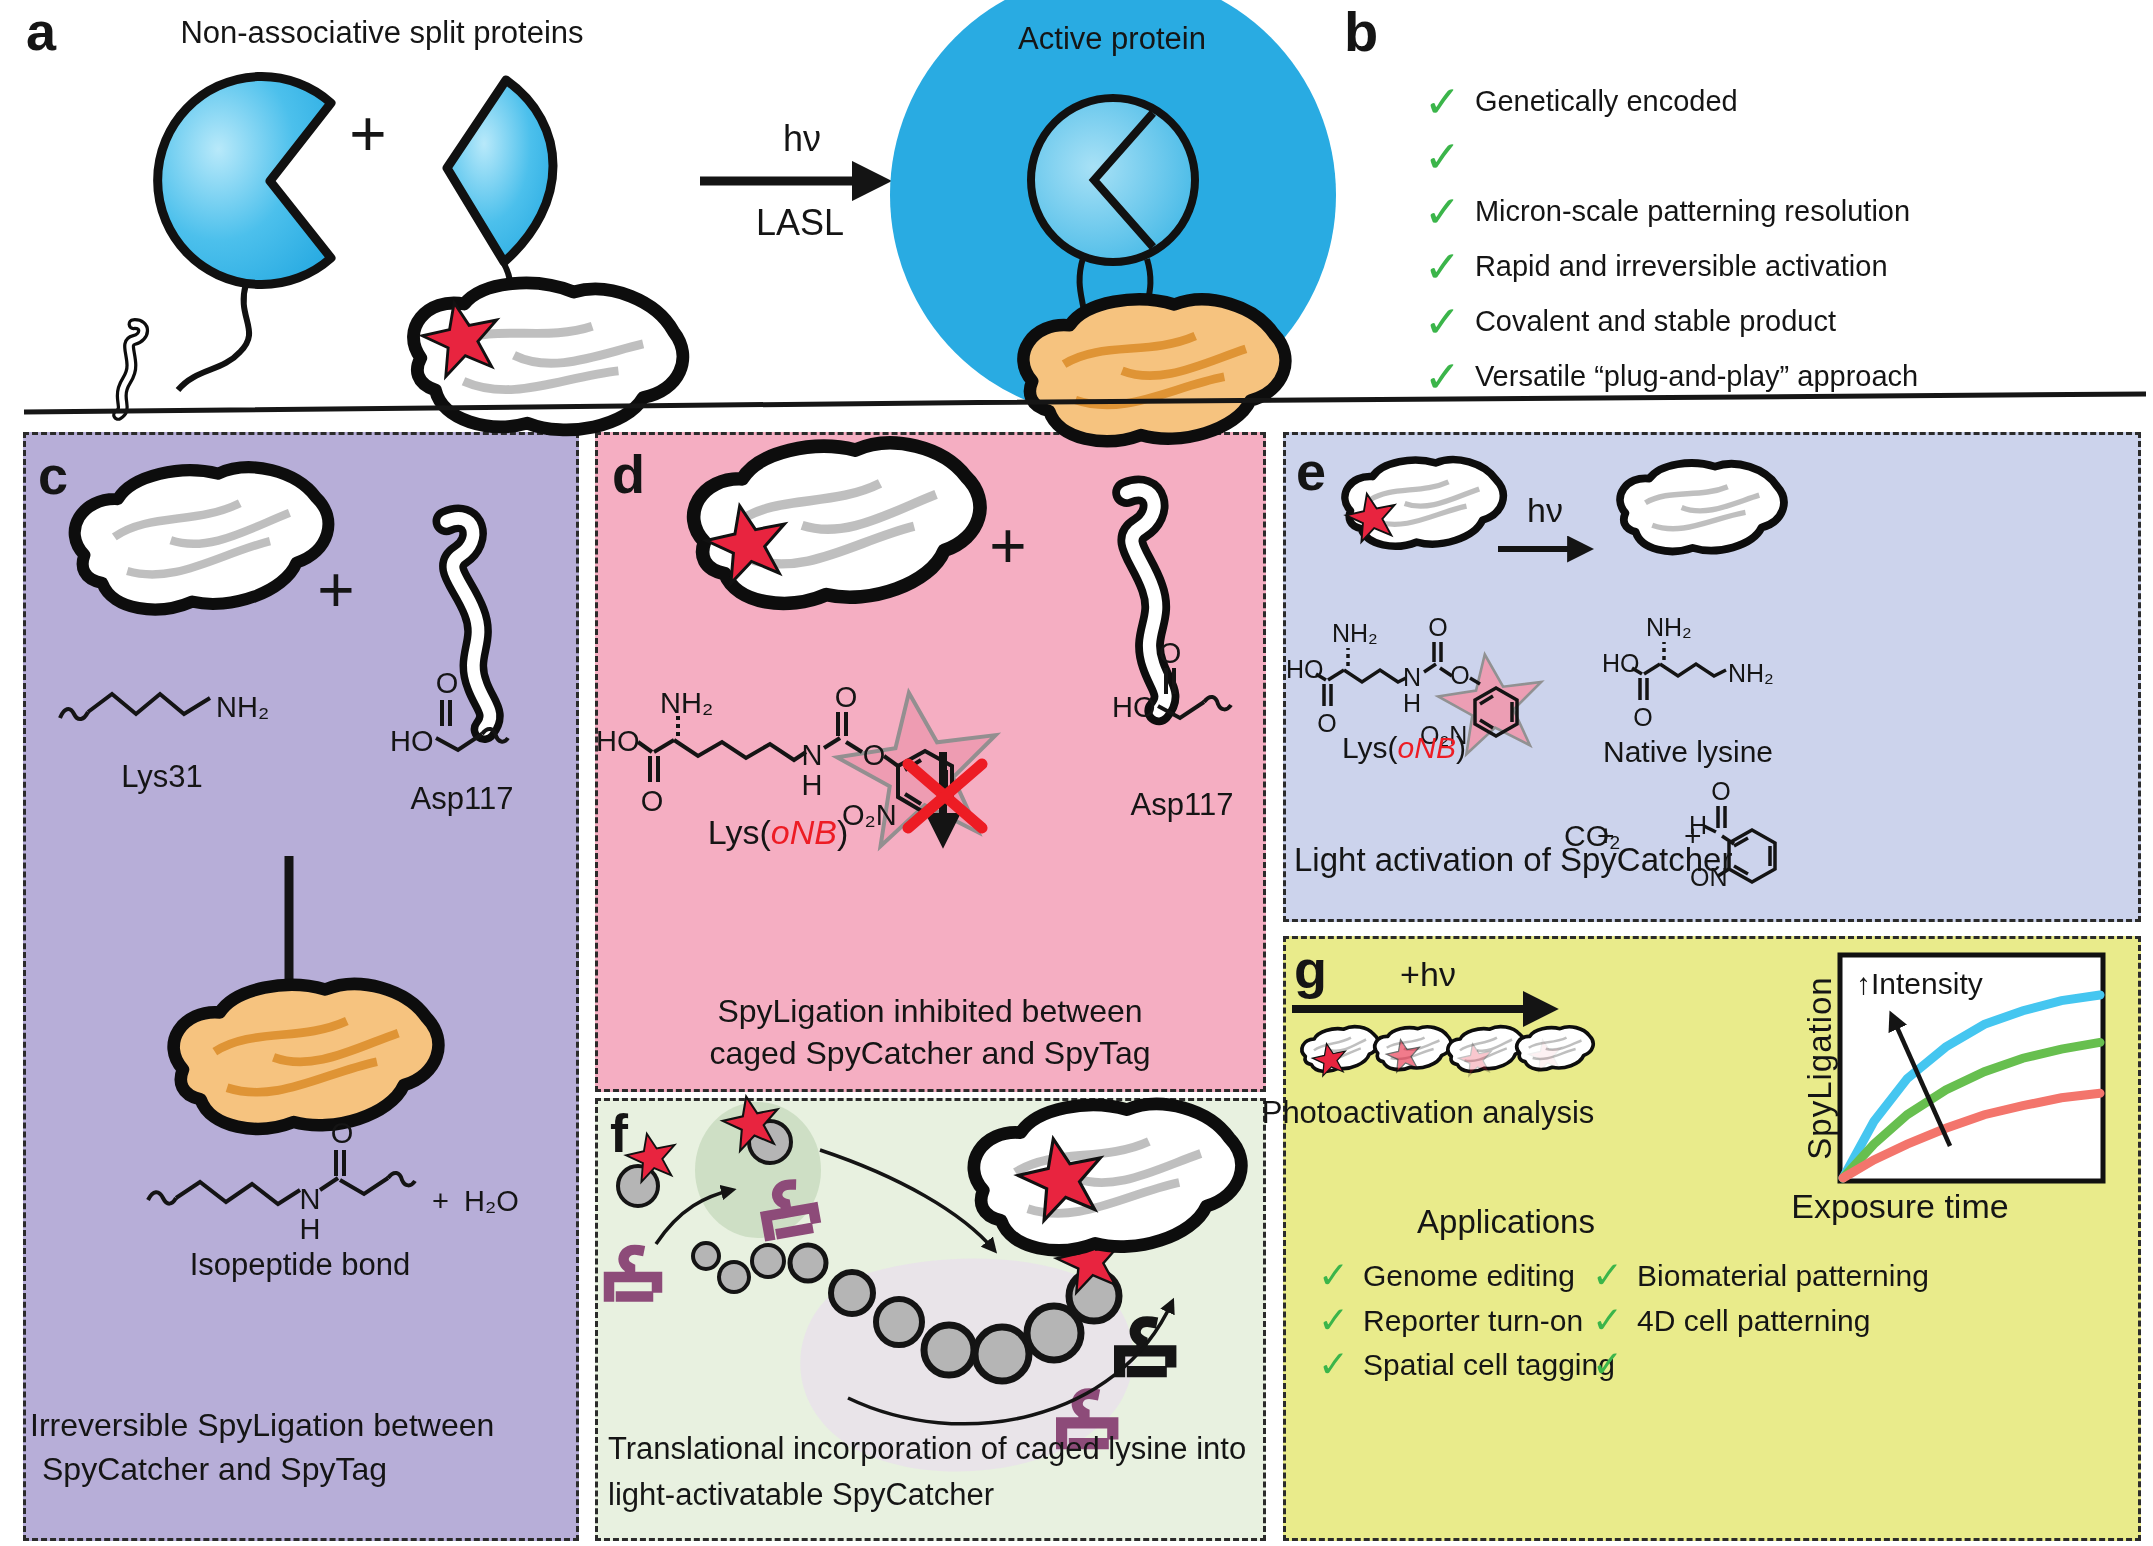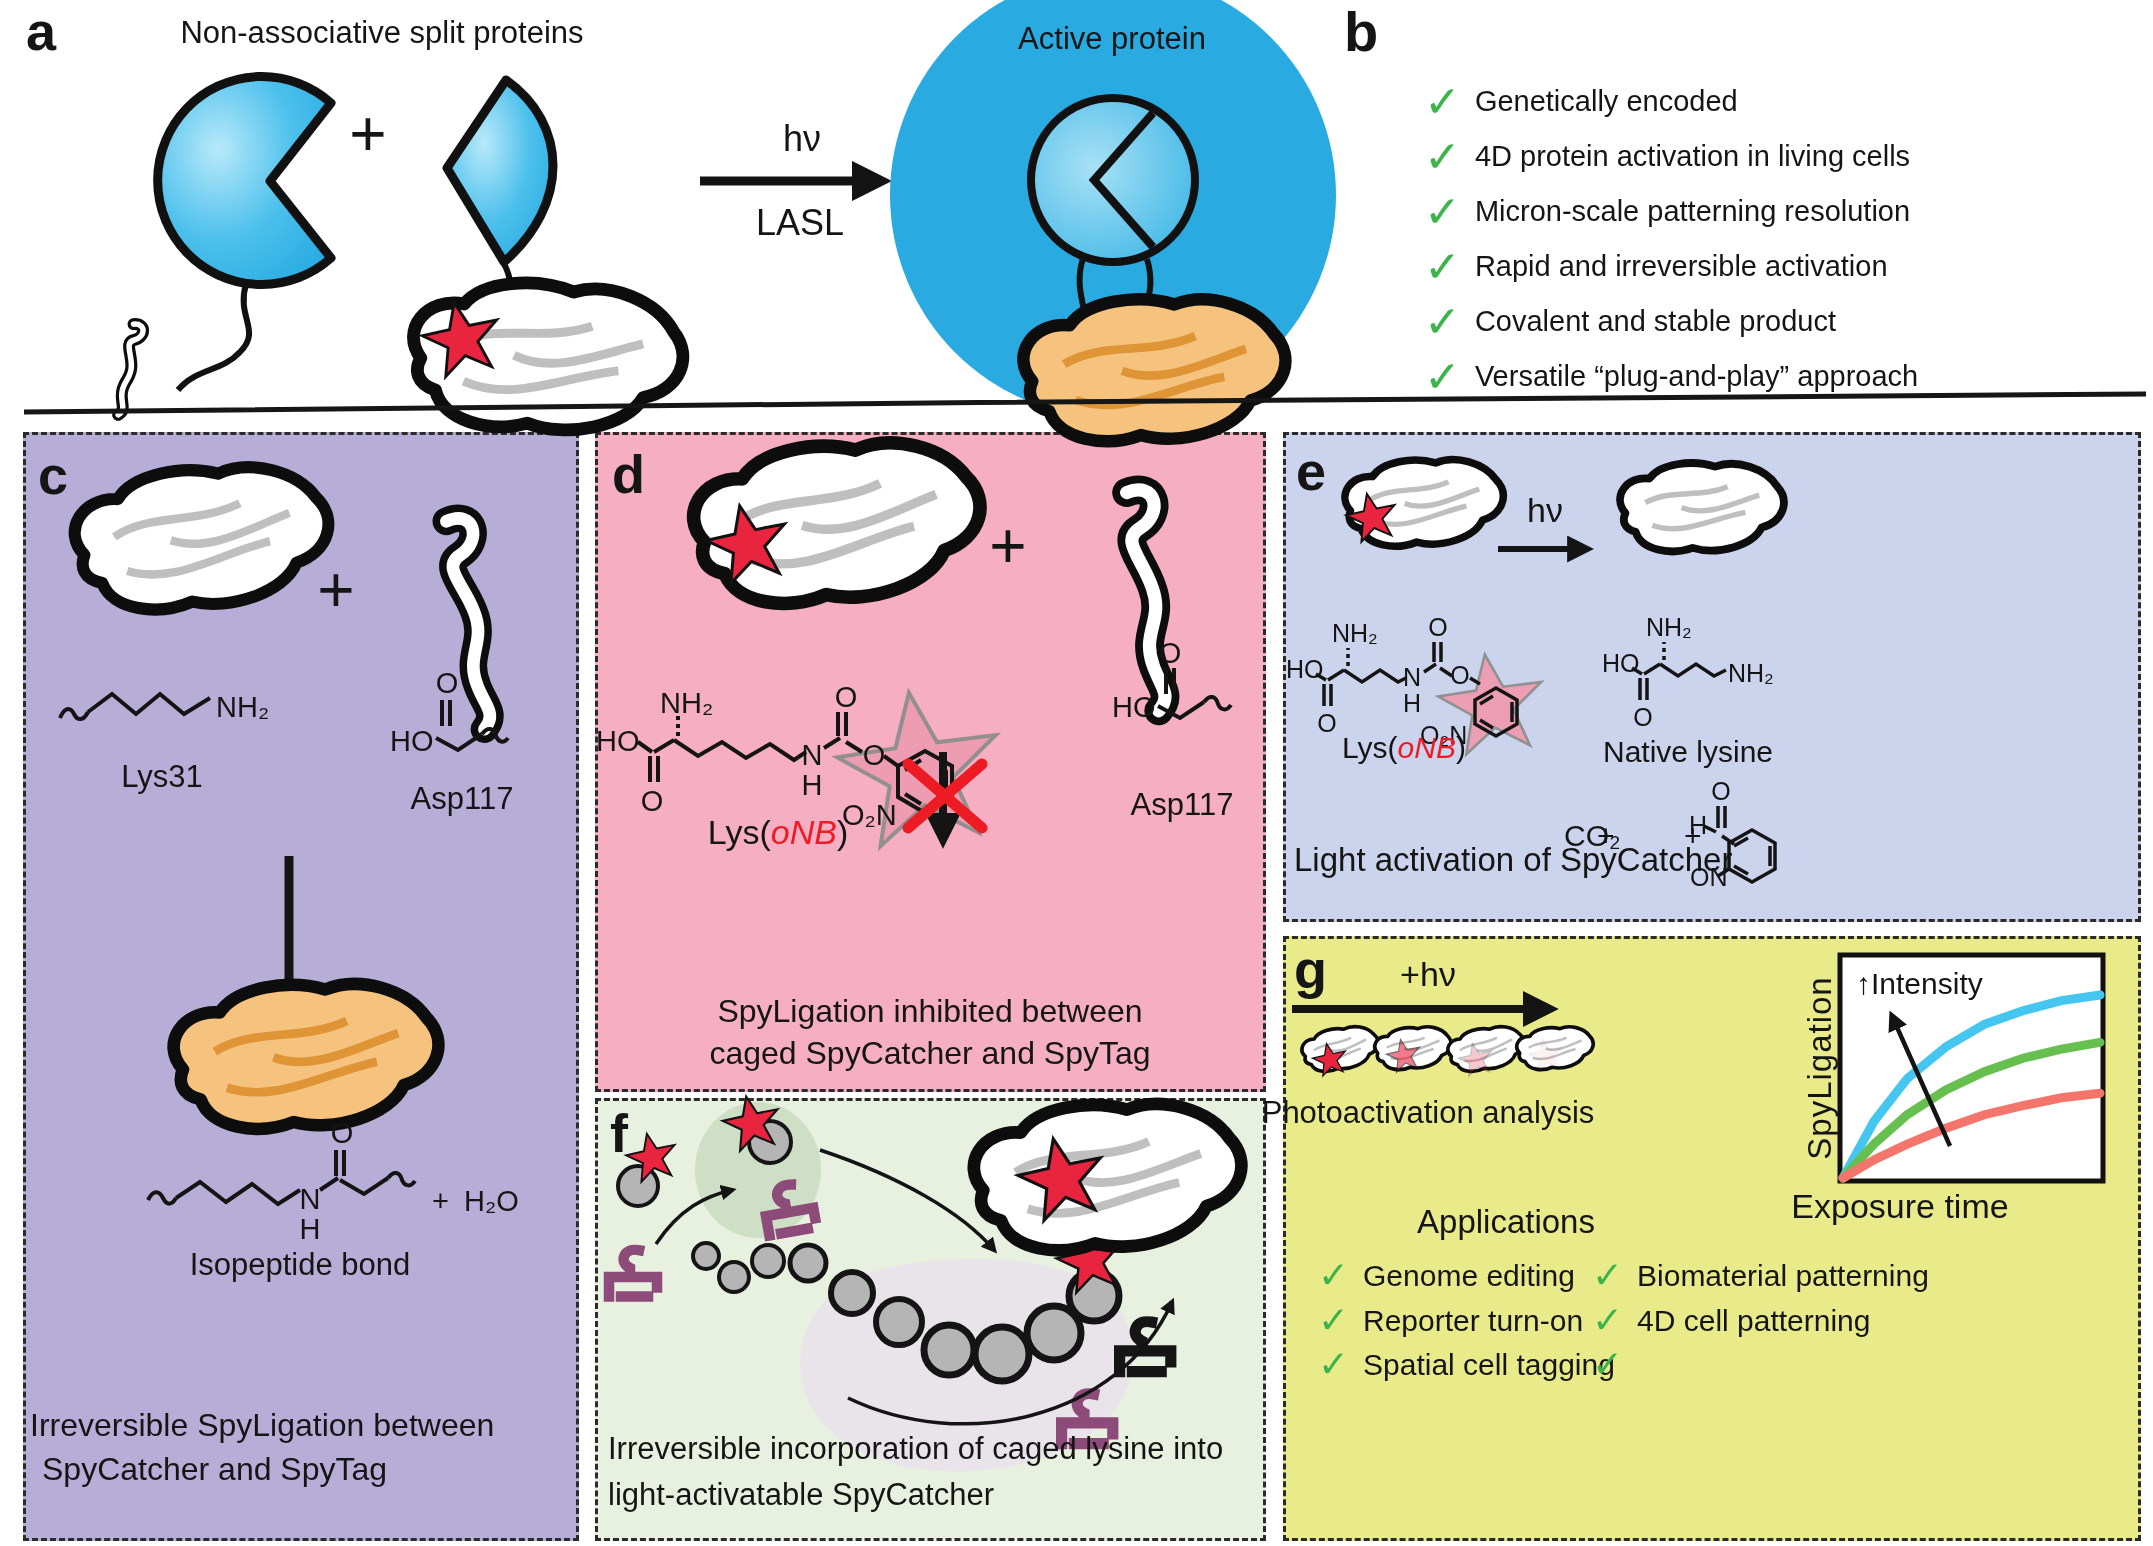--- a/index.html
+++ b/index.html
@@ -243,21 +243,20 @@
   <div class="t ctr" style="left:800px;top:204px;font-size:36px;">LASL</div>
   <div class="t ttl ctr" style="left:1112px;top:22px;">Active protein</div>
 
   <div class="t lbl" style="left:1344px;top:2px;font-size:56px;">b</div>
   <div class="t row" style="left:1424px;top:78px;">
       <span class="tick">✓</span>
       <span class="it">Genetically encoded</span>
     </div>
   <div class="t row" style="left:1424px;top:133px;">
       <span class="tick">✓</span>
-      <span class="it">4D protein activation in living cells</span>
     </div>
   <div class="t row" style="left:1424px;top:188px;">
       <span class="tick">✓</span>
       <span class="it">Micron-scale patterning resolution</span>
     </div>
   <div class="t row" style="left:1424px;top:243px;">
       <span class="tick">✓</span>
       <span class="it">Rapid and irreversible activation</span>
     </div>
   <div class="t row" style="left:1424px;top:298px;">
@@ -320,21 +319,21 @@
   <div class="t ctr" style="left:1688px;top:736px;font-size:30px;">Native lysine</div>
   <div class="t" style="left:1597px;top:820px;font-size:30px;">+</div>
   <div class="t" style="left:1564px;top:820px;font-size:30px;">CO₂</div>
   <div class="t" style="left:1684px;top:820px;font-size:30px;">+</div>
   <div class="t chemS ctr" style="left:1698px;top:812px;">H</div>
   <div class="t chemS ctr" style="left:1721px;top:778px;">O</div>
   <div class="t chemS" style="left:1690px;top:864px;">ON</div>
   <div class="t" style="left:1294px;top:842px;font-size:33px;">Light activation of SpyCatcher</div>
 
   <div class="t lbl" style="left:610px;top:1104px;">f</div>
-  <div class="t" style="left:608px;top:1432px;font-size:31px;">Irreversible incorporation of caged lysine into</div>
+  <div class="t" style="left:608px;top:1432px;font-size:31px;">Translational incorporation of caged lysine into</div>
   <div class="t" style="left:608px;top:1478px;font-size:31px;">light-activatable SpyCatcher</div>
 
   <div class="t lbl" style="left:1294px;top:940px;">g</div>
   <div class="t ctr" style="left:1428px;top:956px;font-size:34px;">+hν</div>
   <div class="t ctr" style="left:1428px;top:1096px;font-size:31px;">Photoactivation analysis</div>
   <div class="t" style="left:1856px;top:968px;font-size:30px;">↑Intensity</div>
   <div class="t ylab" style="left:1802px;top:1180px;width:224px;font-size:33px;">SpyLigation</div>
   <div class="t ctr" style="left:1900px;top:1188px;font-size:34px;">Exposure time</div>
   <div class="t ctr" style="left:1506px;top:1204px;font-size:33px;">Applications</div>
   <div class="t row" style="left:1318px;top:1256px;">

